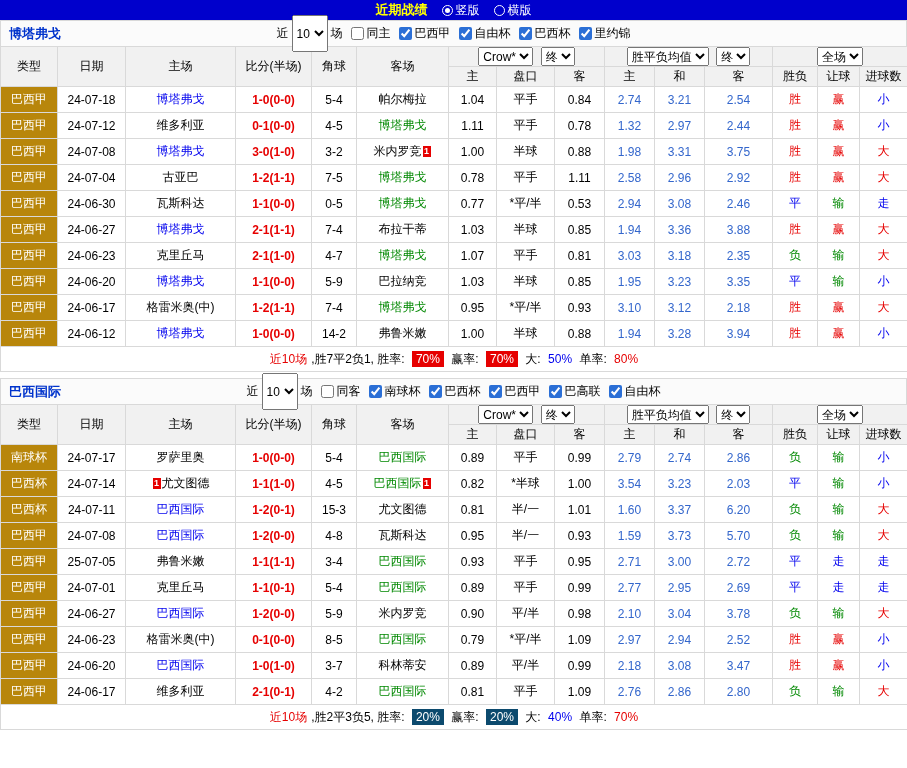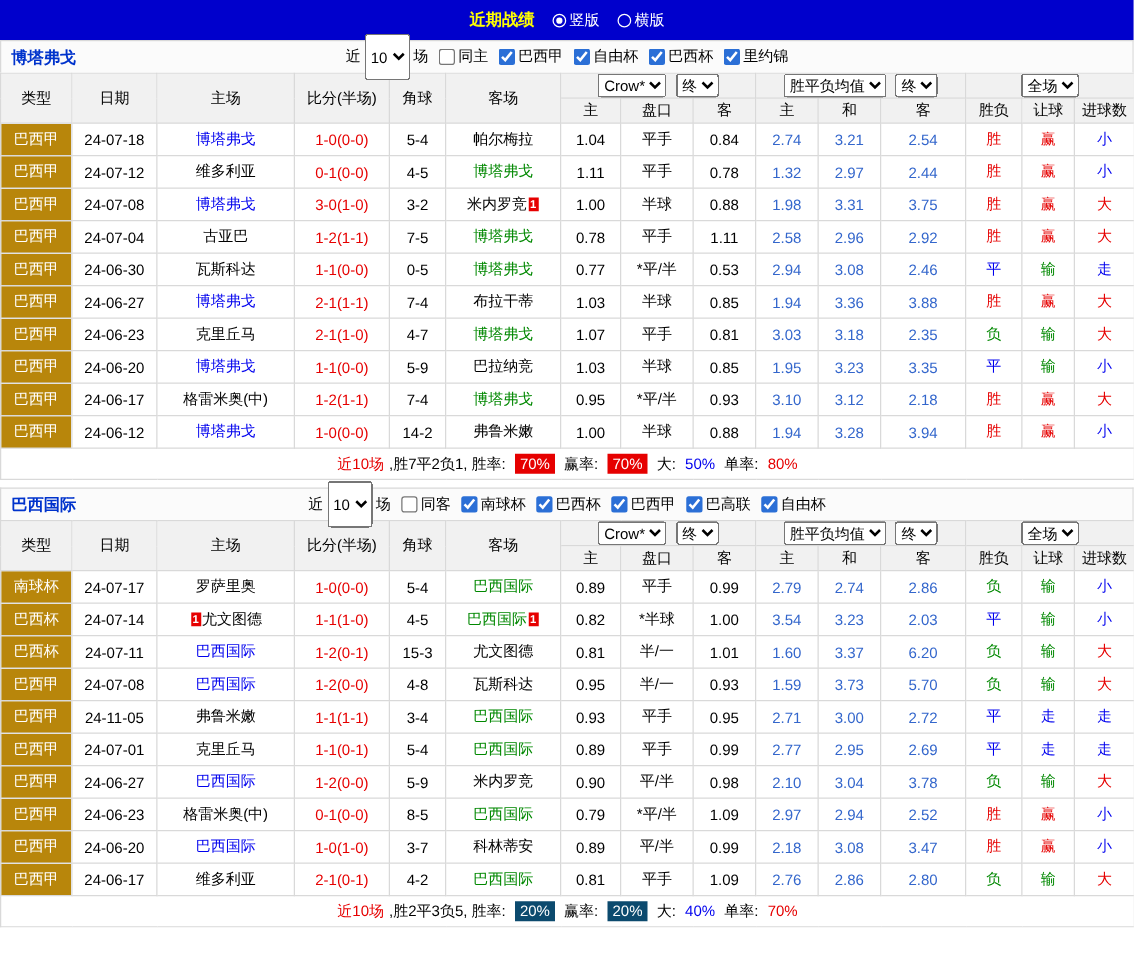--- a/index.html
+++ b/index.html
@@ -1,20 +1,20 @@
 <!DOCTYPE html>
 <html><head>
 <meta charset="utf-8">
 <style>
   * { box-sizing: border-box; }
   body { margin:0; background:#fff; font-family:"Liberation Sans","DejaVu Sans",sans-serif; }
   .page { width:907px; margin:0; }
 
   
-  .topbar { height:32px; background:#0000cc; display:flex; align-items:center; justify-content:center; gap:14px; }
+  .topbar { height:20px; background:#0000cc; display:flex; align-items:center; justify-content:center; gap:14px; }
   .topbar-title { color:#ffff00; font-weight:bold; font-size:13px; }
   .radio-opt { color:#fff; font-size:12px; display:inline-flex; align-items:center; cursor:pointer; }
   .radio { width:11px; height:11px; border:1px solid #fff; border-radius:50%; display:inline-block; position:relative; margin-right:3px; }
   .radio.sel::after { content:""; position:absolute; left:2px; top:2px; width:5px; height:5px; border-radius:50%; background:#fff; }
 
   
   .section { margin-top:0; }
   .section + .section { margin-top:6px; }
   .section-bar { height:26px; border:1px solid #d9d9d9; border-bottom:none; background:#fbfbfb; position:relative; display:flex; align-items:center; justify-content:center; }
   .team-title { position:absolute; left:8px; color:#0033cc; font-weight:bold; font-size:13px; }
@@ -23,21 +23,21 @@
   .cb { margin-left:8px; display:inline-flex; align-items:center; cursor:pointer; }
   .cb input { width:13px; height:13px; margin:0 3px 0 0; accent-color:#2b6fd6; }
 
   
   table { border-collapse:collapse; table-layout:fixed; width:907px; }
   th, td { border:1px solid #d9d9d9; text-align:center; overflow:hidden; white-space:nowrap; padding:0; }
   thead th { background:#f1f1f1; font-weight:normal; font-size:12px; height:20px; }
   thead th select { font-size:12px; height:19px; margin:0 2px; max-width:96px; }
   tbody td { height:26px; font-size:12px; color:#000; }
   .league-cell { background:#b8860b; color:#fff; }
-  .score { color:#e60000; }
+  .score { color:#e60000;font-weight:bold; }
   .t-blue { color:#0000ee; }
   .t-green { color:#008800; }
   .odds-blue { color:#3366cc; }
   .c-red { color:#e60000; }
   .c-blue { color:#0000ee; }
   .c-green { color:#008800; }
   .red-card { display:inline-block; background:#e60000; color:#fff; font-size:9px; line-height:11px; width:8px; height:11px; margin:0 1px; vertical-align:1px; font-weight:bold; }
 
   
   .summary-td { height:25px; font-size:12px; }
@@ -439,21 +439,21 @@
             <td>0.93</td>
             <td class="odds-blue">1.59</td>
             <td class="odds-blue">3.73</td>
             <td class="odds-blue">5.70</td>
             <td class="c-green">负</td>
             <td class="c-green">输</td>
             <td class="c-red">大</td>
           </tr>
           <tr>
             <td class="league-cell">巴西甲</td>
-            <td>24-11-05</td>
+            <td>25-07-05</td>
             <td>弗鲁米嫩</td>
             <td class="score">1-1(1-1)</td>
             <td>3-4</td>
             <td class="t-green">巴西国际</td>
             <td>0.93</td>
             <td>平手</td>
             <td>0.95</td>
             <td class="odds-blue">2.71</td>
             <td class="odds-blue">3.00</td>
             <td class="odds-blue">2.72</td>

